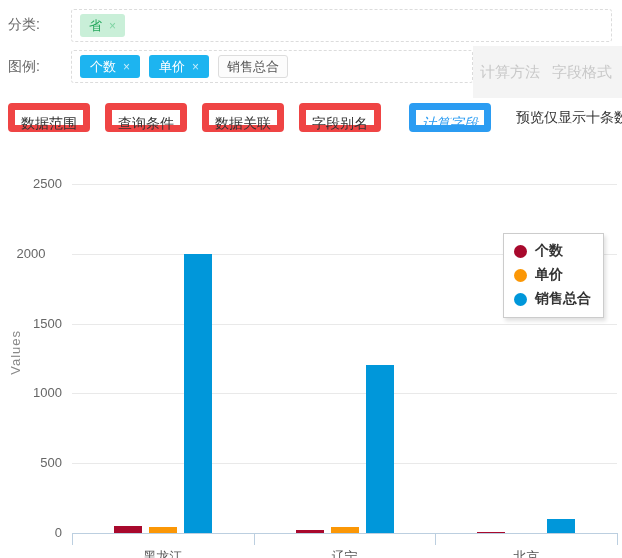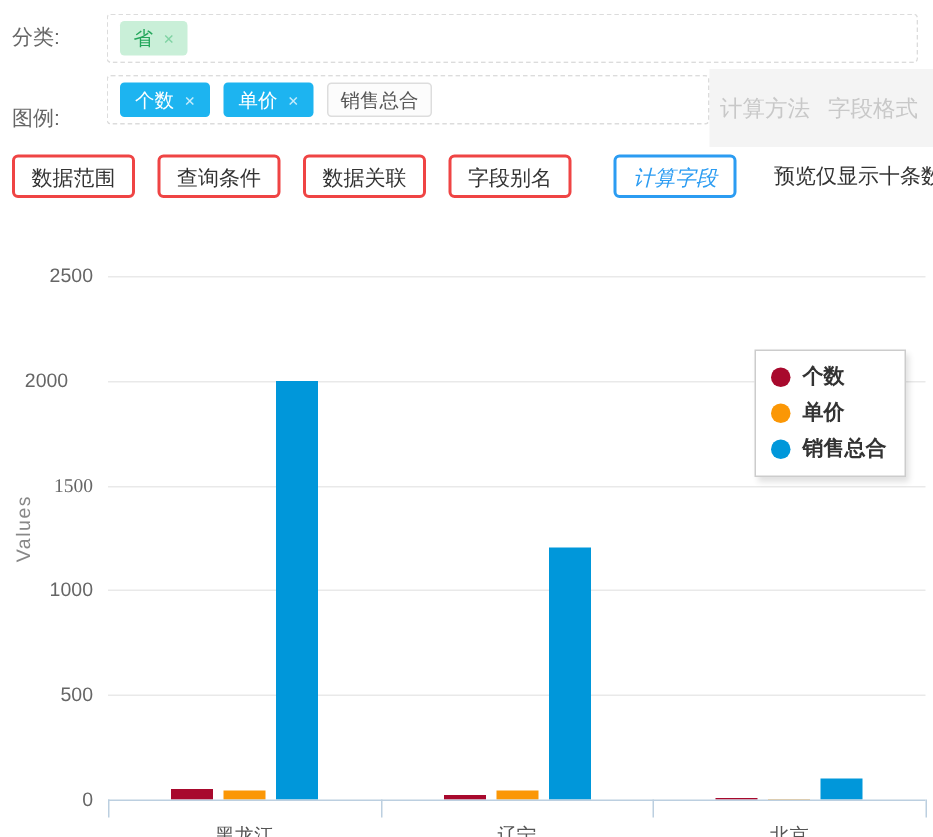--- a/index.html
+++ b/index.html
@@ -23,21 +23,21 @@
   .tag.blue .x { color:#c6ecfb; }
   .tag.plain { background:#fcfcfc; border:1px solid #ddd; color:#555; padding:4px 8px; }
 
   .gray-panel { position:absolute; left:473px; top:46px; width:149px; height:52px;
                 background:#f4f4f4; display:flex; align-items:center; justify-content:flex-end;
                 gap:12px; padding-right:10px; }
   .gray-panel span { color:#c8c8c8; font-size:15px; }
 
   
   .toolbar { position:absolute; left:8px; top:103px; display:flex; align-items:center; gap:15px; }
-  .tb-btn { width:82px; height:29px; background:#fff; border:2px solid #ef4444; border-radius:4px;
+  .tb-btn { width:82px; height:29px; background:#fff; border:7px solid #ef4444; border-radius:4px;
             font-size:14px; color:#333; text-align:center; line-height:27px;
             font-family:inherit; cursor:pointer; }
   .tb-btn.active { border-color:#2b9cf2; color:#2b9cf2; margin-left:13px;font-style:italic; }
   .tb-note { margin-left:10px; font-size:14px; color:#333; white-space:nowrap; }
 
   
   #chart { position:absolute; left:0; top:140px; width:622px; height:418px; }
   .gridline { position:absolute; left:72px; width:545px; height:1px; background:#e9e9e9; }
   .ytick-label { position:absolute; left:0; width:62px; text-align:right;
                  font-size:13px; color:#666; }
@@ -64,21 +64,21 @@
 <div class="stage">
 
   <span class="field-label" style="top:16px;">分类:</span>
   <div class="drop-box" id="category-box">
       <span class="tag green">
         <span>省</span>
         <span class="x">×</span>
       </span>
     </div>
 
-  <span class="field-label" style="top:70px;">图例:</span>
+  <span class="field-label" style="top:58px;">图例:</span>
   <div class="drop-box" id="legend-box">
       <span class="tag blue">
         <span>个数</span>
         <span class="x">×</span>
       </span>
       <span class="tag blue">
         <span>单价</span>
         <span class="x">×</span>
       </span>
       <span class="tag plain">
@@ -102,21 +102,21 @@
 
   <div id="chart">
     <span class="ylabel">Values</span>
     <div id="grid-layer">
         <div class="ytick-label" style="top: 385px;">0</div>
         <div class="gridline" style="top: 323.2px;"></div>
         <div class="ytick-label" style="top: 315.2px;">500</div>
         <div class="gridline" style="top: 253.4px;"></div>
         <div class="ytick-label" style="top: 245.4px;">1000</div>
         <div class="gridline" style="top: 183.6px;"></div>
-        <div class="ytick-label" style="top: 175.6px; font-family: Liberation Serif, serif;">1500</div>
+        <div class="ytick-label" style="top: 175.6px;">1500</div>
         <div class="gridline" style="top: 113.8px;"></div>
         <div class="ytick-label" style="top: 105.8px; text-align: center;">2000</div>
         <div class="gridline" style="top: 44px;"></div>
         <div class="ytick-label" style="top: 36px;">2500</div>
       </div>
     <div id="bars">
         <div class="bar-group">
           <div class="bar" title="个数: 50" style="background: rgb(168, 9, 45); height: 6.98px;"></div>
           <div class="bar" title="单价: 40" style="background: rgb(251, 151, 6); height: 5.584px;"></div>
           <div class="bar" title="销售总合: 2000" style="background: rgb(0, 151, 218); height: 279.2px;"></div>

